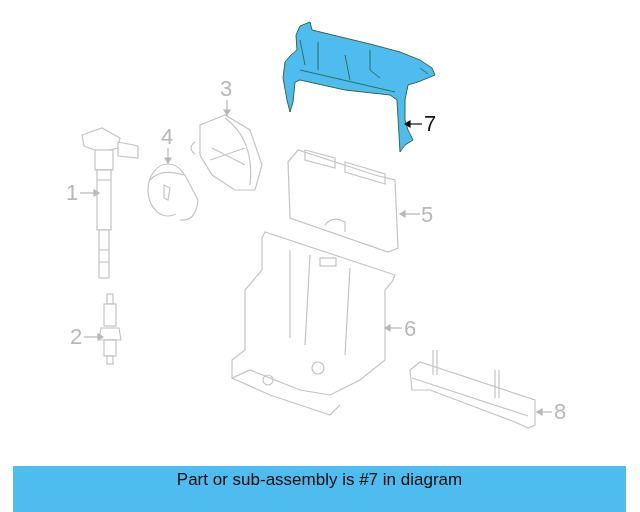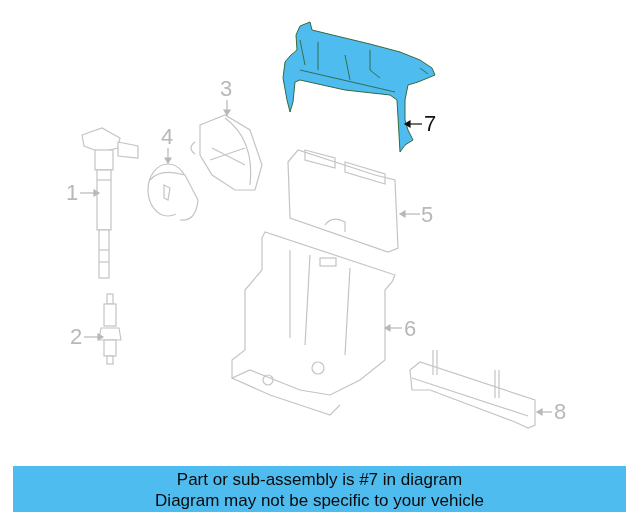--- a/index.html
+++ b/index.html
@@ -109,14 +109,13 @@
   <span class="callout" style="left:220px;top:78px;">3</span>
   <span class="callout" style="left:161px;top:126px;">4</span>
   <span class="callout" style="left:421px;top:204px;">5</span>
   <span class="callout" style="left:404px;top:318px;">6</span>
   <span class="callout active" style="left:424px;top:113px;">7</span>
   <span class="callout" style="left:554px;top:401px;">8</span>
 </div>
 
 <div id="banner">
   <div>Part or sub-assembly is #7 in diagram</div>
-  <div>Diagram may not be specific to your vehicle</div>
 </div>
 
 </body></html>

